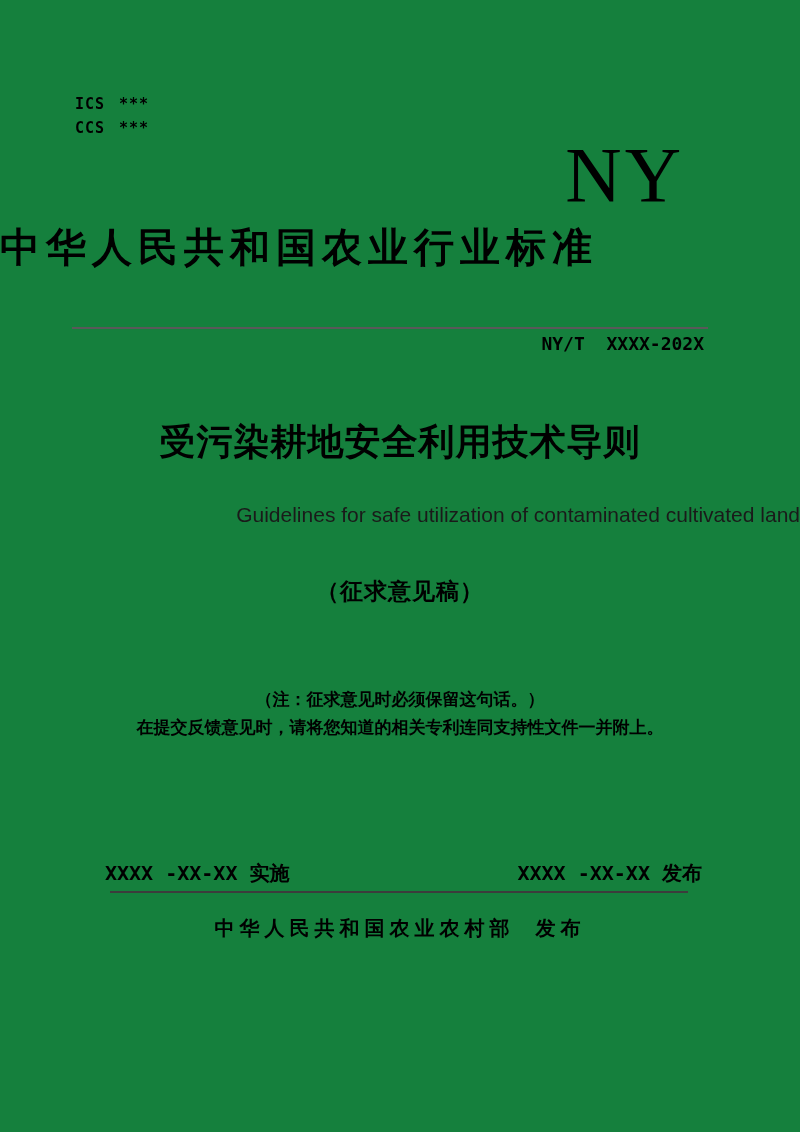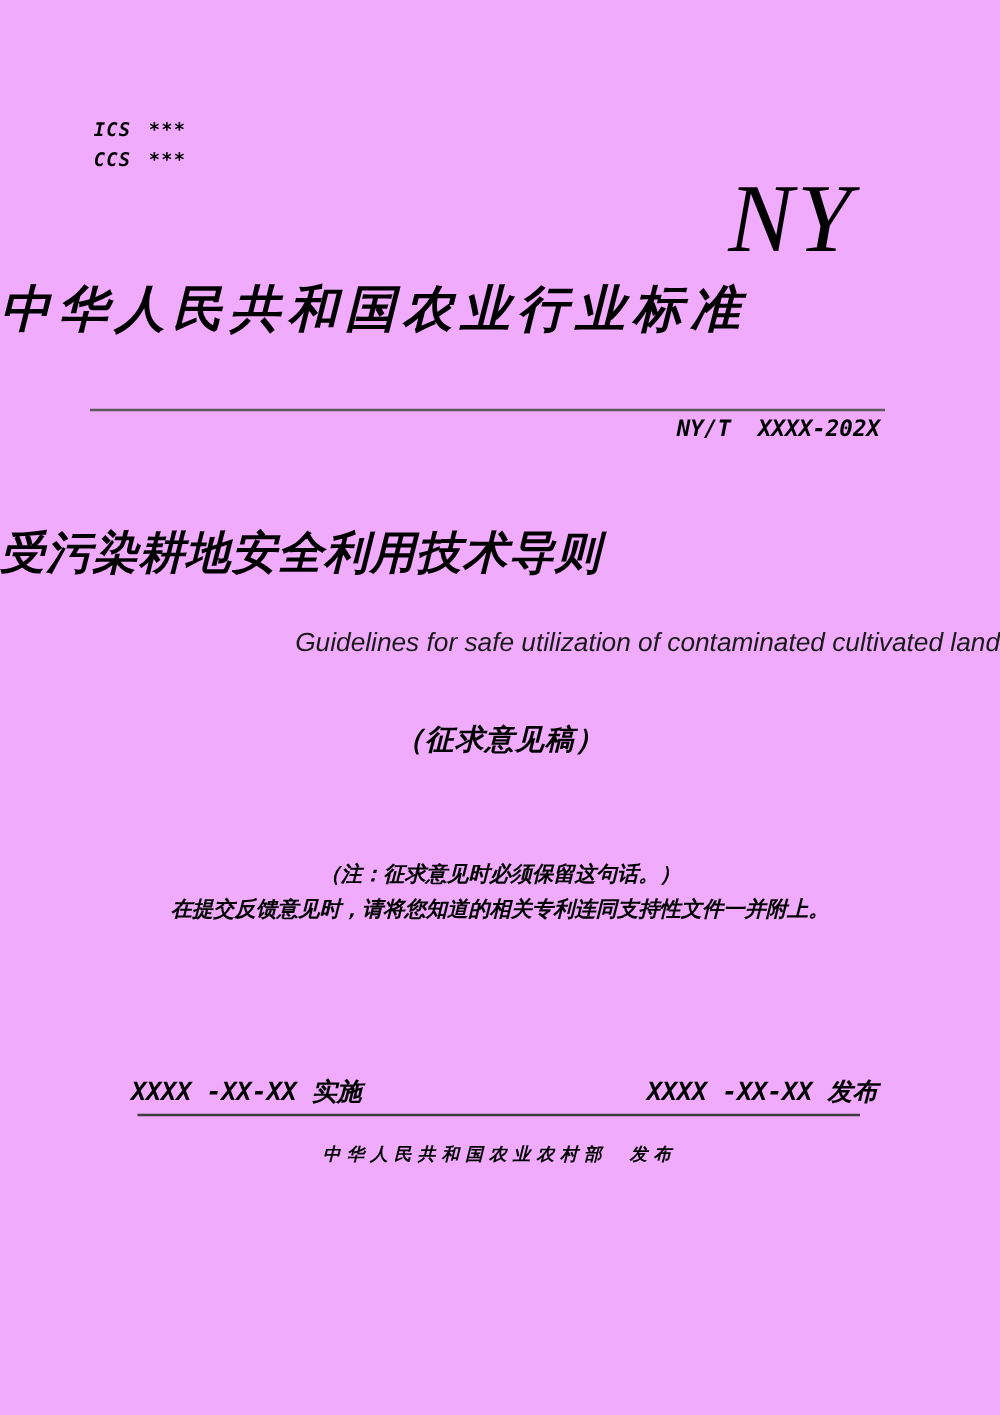--- a/index.html
+++ b/index.html
@@ -2,25 +2,24 @@
 <html><head>
 <meta charset="utf-8">
 <style>
   * { margin: 0; padding: 0; box-sizing: border-box; }
   html, body { background: #888; }
   .page {
     position: relative;
     width: 800px;
     height: 1132px;
     margin: 0 auto;
-    background: #f0abfc;
+    background: #15803d;
     color: #000000;
     font-family: "Liberation Sans", sans-serif;
     overflow: hidden;
-    font-style: italic;
   }
   .mono { font-family: "DejaVu Sans Mono", "Liberation Mono", monospace; font-weight: bold; }
 
   .ics-block {
     position: absolute;
     left: 75px;
     top: 92px;
     font-size: 15px;
     line-height: 24px;
     letter-spacing: 1px;
@@ -67,21 +66,21 @@
     width: 636px;
     height: 2px;
     background: #595959;
   }
 
   .title-cn {
     position: absolute;
     top: 418px;
     left: 0;
     width: 100%;
-    text-align: left;
+    text-align: center;
     font-size: 36px;
     font-weight: bold;
     letter-spacing: 1px;
     white-space: nowrap;
   }
 
   .title-en {
     position: absolute;
     top: 503px;
     left: 0;
@@ -135,21 +134,21 @@
     height: 2px;
     background: #3c3c3c;
   }
 
   .publisher {
     position: absolute;
     top: 915px;
     left: 0;
     width: 100%;
     text-align: center;
-    font-size: 14px;
+    font-size: 20px;
     font-weight: bold;
     letter-spacing: 5px;
     white-space: pre;
   }
 </style>
 </head>
 <body>
 
 <div class="page">
 

